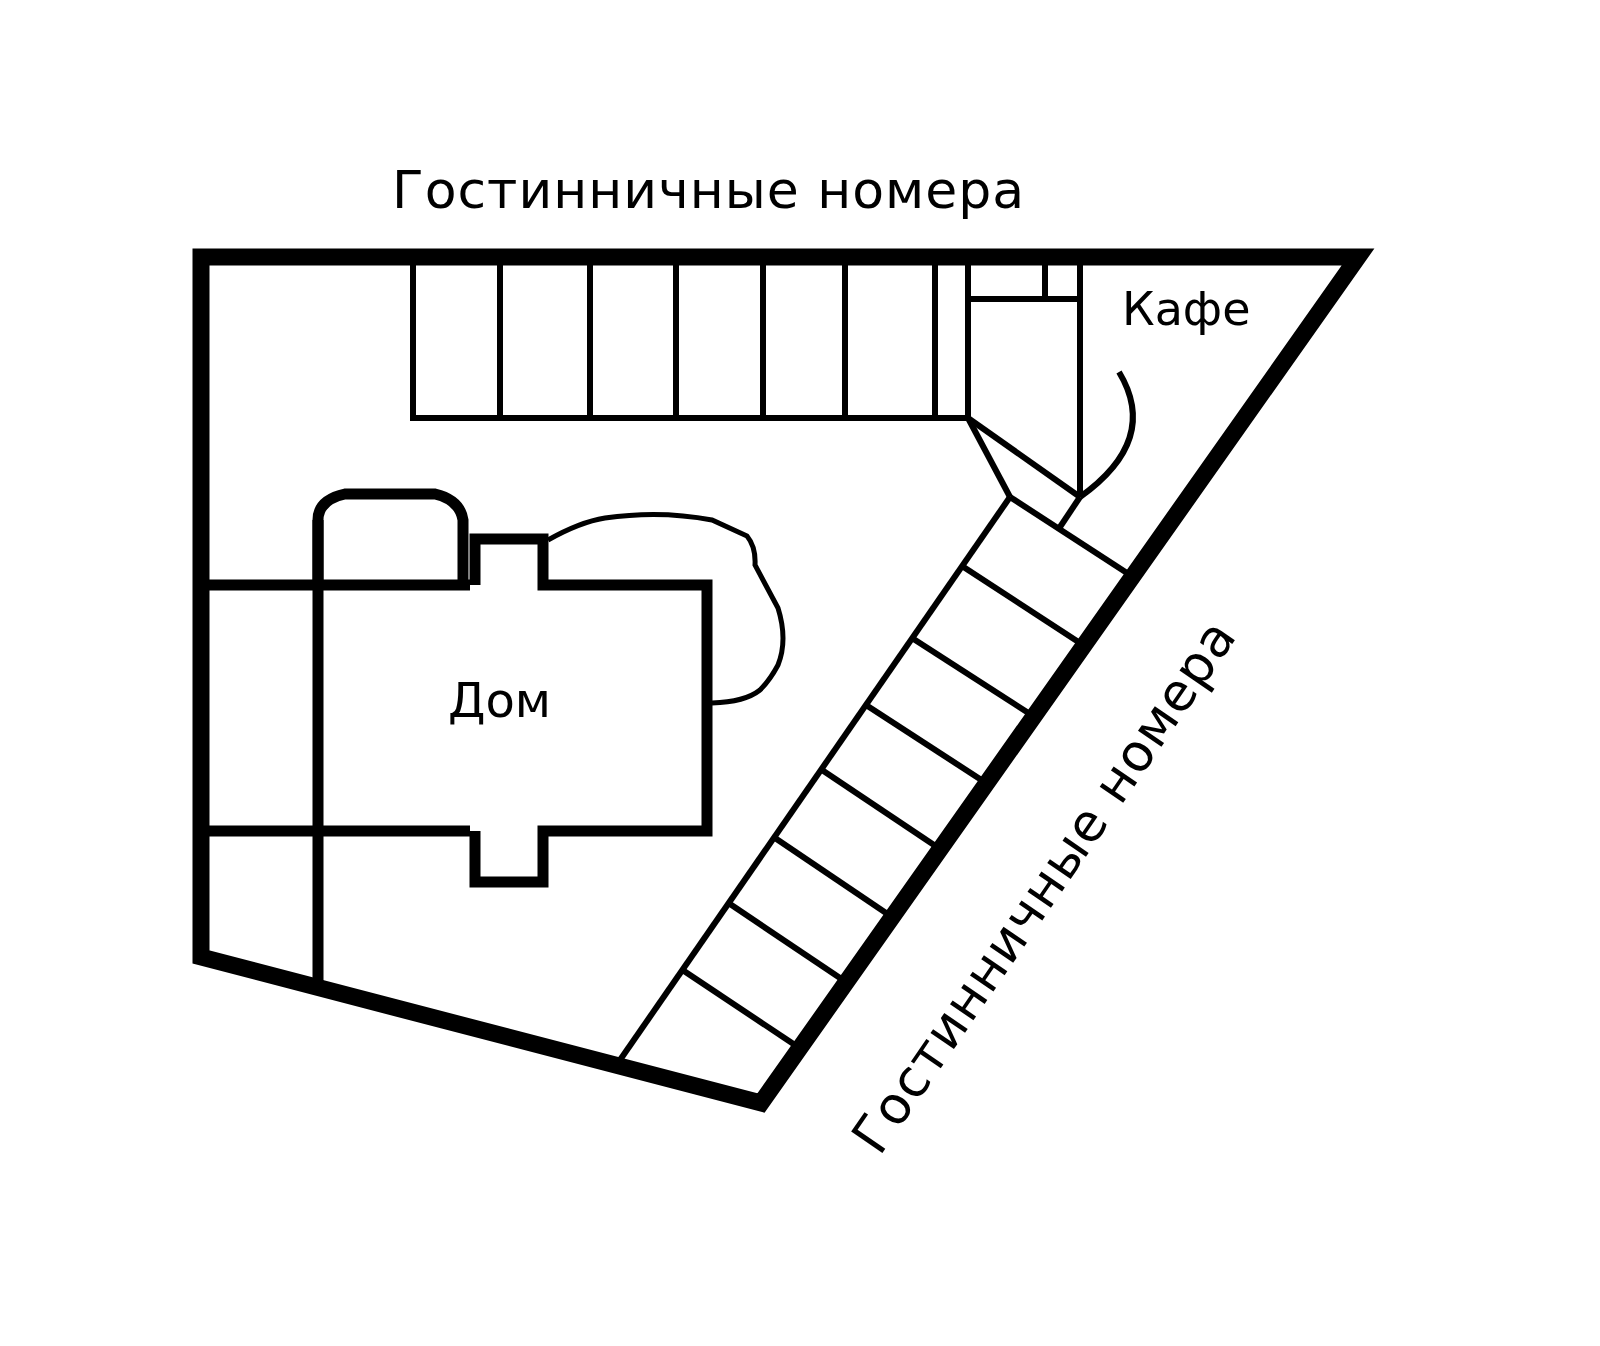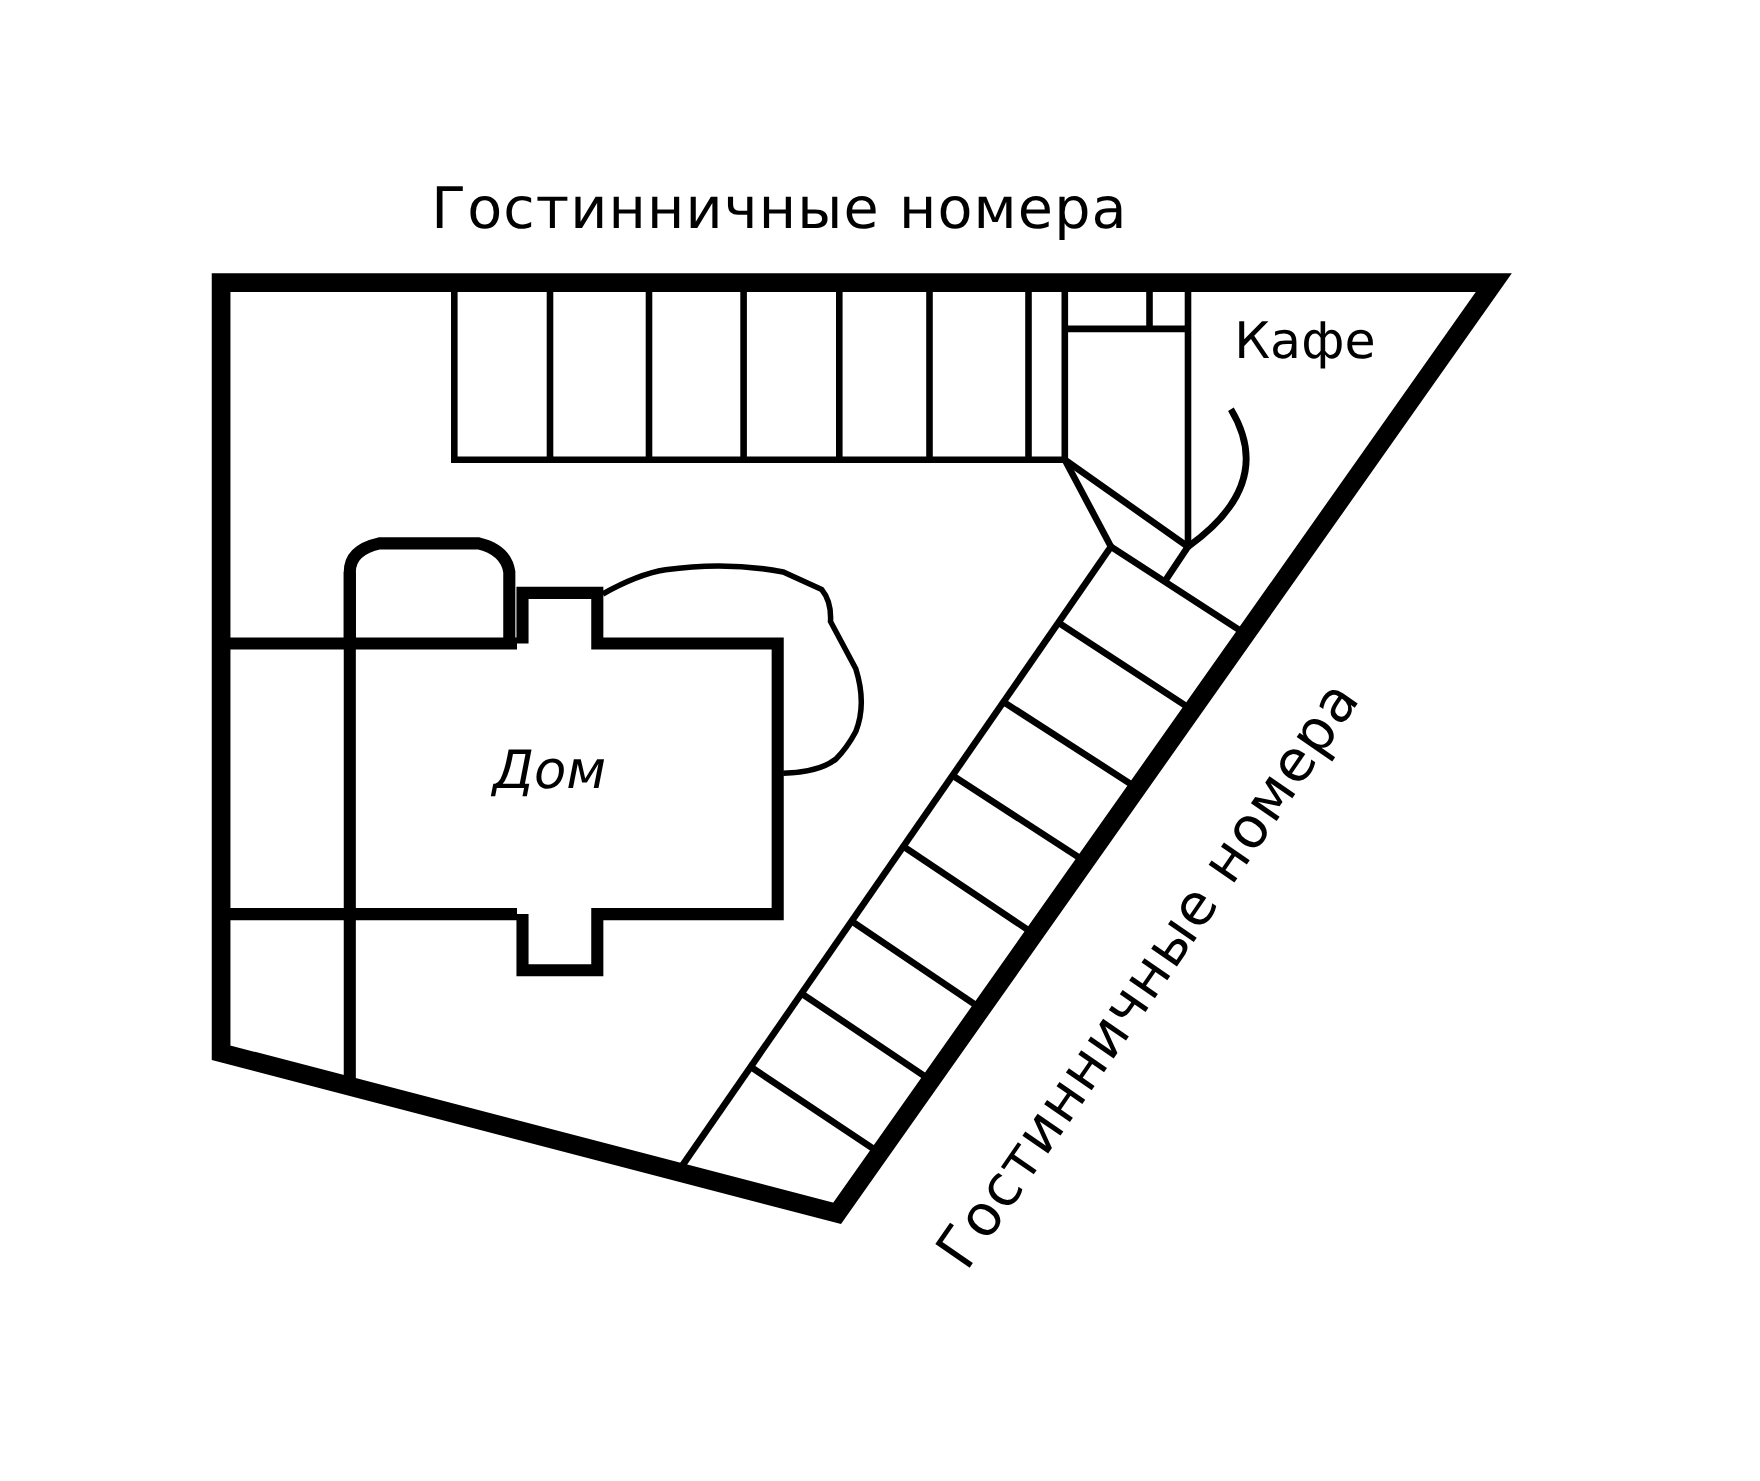--- a/index.html
+++ b/index.html
@@ -1,21 +1,21 @@
 <!DOCTYPE html>
 <html><head>
 <meta charset="utf-8">
 <style>
   html, body { margin:0; padding:0; background:#ffffff; }
   body { width:1600px; height:1346px; position:relative; overflow:hidden; font-family:"DejaVu Sans", sans-serif; }
   svg { position:absolute; left:0; top:0; }
   .label { position:absolute; color:#000; white-space:nowrap; font-family:"DejaVu Sans", sans-serif; }
   #title-top { left:392px; top:160px; font-size:52px; letter-spacing:1px; }
   #label-cafe { left:1122px; top:282px; font-size:46px; }
-  #label-house { left:448px; top:672px; font-size:48px;font-style:italic; }
+  #label-house { left:448px; top:672px; font-size:48px; }
   #title-diag { left:780px; top:860px; font-size:52px; letter-spacing:1px; transform-origin:0 0; transform:rotate(-55.5deg); }
 </style>
 </head>
 <body>
 
 <svg width="1600" height="1346" viewBox="0 0 1600 1346" xmlns="http://www.w3.org/2000/svg">
   <g fill="none" stroke="#000" stroke-linejoin="miter">
 
     <polygon points="201,257 1358,257 761,1103 201,957" stroke-width="17"></polygon>
 

